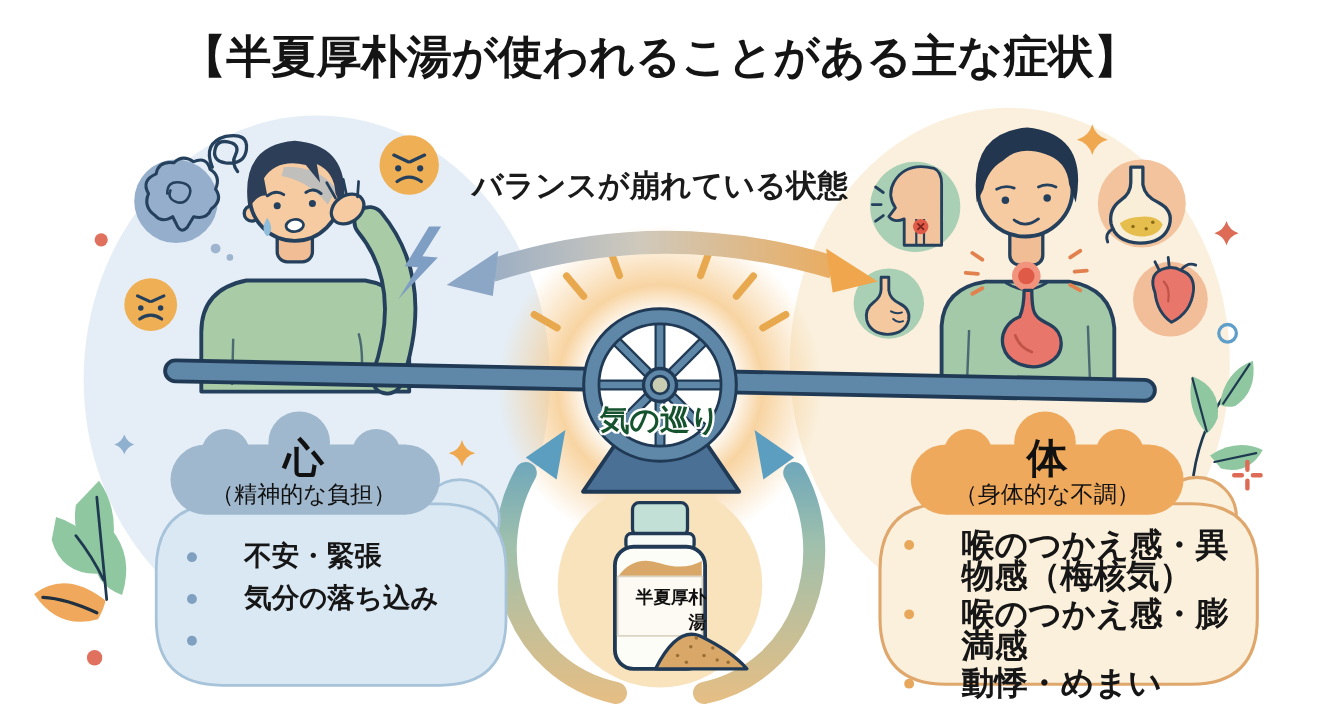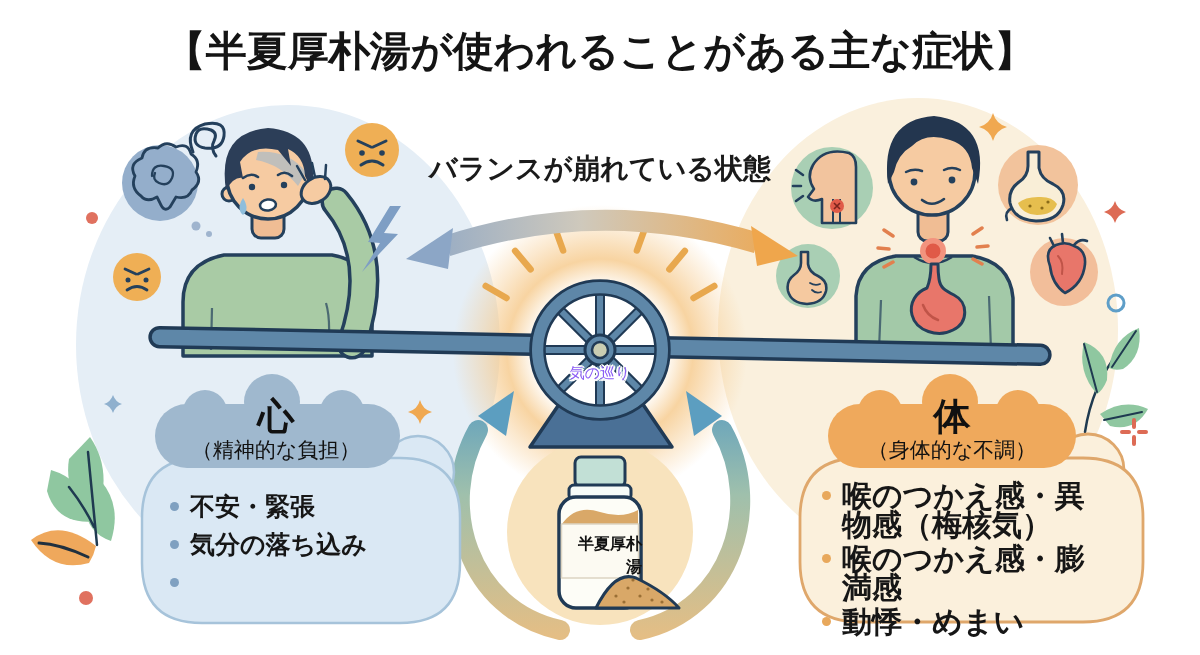--- a/index.html
+++ b/index.html
@@ -4,31 +4,31 @@
 <style>
   html,body{margin:0;padding:0;background:#fff;}
   .stage{position:relative;width:1200px;height:655px;background:#ffffff;overflow:hidden;
          font-family:"Liberation Sans","DejaVu Sans",sans-serif;color:#161616;}
   svg.illu{position:absolute;left:0;top:0;}
   .ov{position:absolute;}
   .title{top:24px;left:0;width:1200px;text-align:center;font-size:41px;font-weight:900;
          color:#141414;letter-spacing:0;}
   .balance-label{top:150px;left:50%;transform:translateX(-50%);font-size:28px;font-weight:800;
          white-space:nowrap;color:#1a1a1a;}
-  .wheel-label{top:364px;left:50%;transform:translateX(-50%);font-size:15px;font-weight:400;
-         white-space:nowrap;color:#8b5cf6;
+  .wheel-label{top:364px;left:50%;transform:translateX(-50%);font-size:27px;font-weight:700;
+         white-space:nowrap;color:#14532d;
          text-shadow:-2px 0 0 #fff,2px 0 0 #fff,0 -2px 0 #fff,0 2px 0 #fff,
                      -1.5px -1.5px 0 #fff,1.5px -1.5px 0 #fff,-1.5px 1.5px 0 #fff,1.5px 1.5px 0 #fff;}
   .cloud-head{text-align:center;color:#111;}
   .cloud-head .h{font-size:37px;font-weight:900;line-height:40px;}
   .cloud-head .s{font-size:21px;font-weight:400;line-height:25px;}
   .mind-head{left:150px;top:397px;width:252px;}
   .body-head{left:826px;top:397px;width:252px;}
   .blist{list-style:none;margin:0;padding:0;}
-  .blist li{display:flex;align-items:flex-start;}
+  .blist li{display:flex;align-items:flex-start;gap:32px;}
   .dot{border-radius:50%;flex:0 0 9px;width:9px;height:9px;margin-right:11px;}
   .mind-list{left:170px;top:487px;width:280px;}
   .mind-list li{font-size:25px;font-weight:800;line-height:38px;}
   .mind-list .dot{background:#7FA0C0;margin-top:15px;}
   .body-list{left:822px;top:481px;width:310px;}
   .body-list li{font-size:30px;font-weight:800;line-height:29px;margin-bottom:5px;}
   .body-list .dot{background:#E8A85C;margin-top:10px;}
   .body-list .txt{width:256px;}
   .bottle-label{left:558px;top:532px;width:84px;text-align:right;font-size:16px;
          font-weight:800;line-height:23px;color:#111;}

